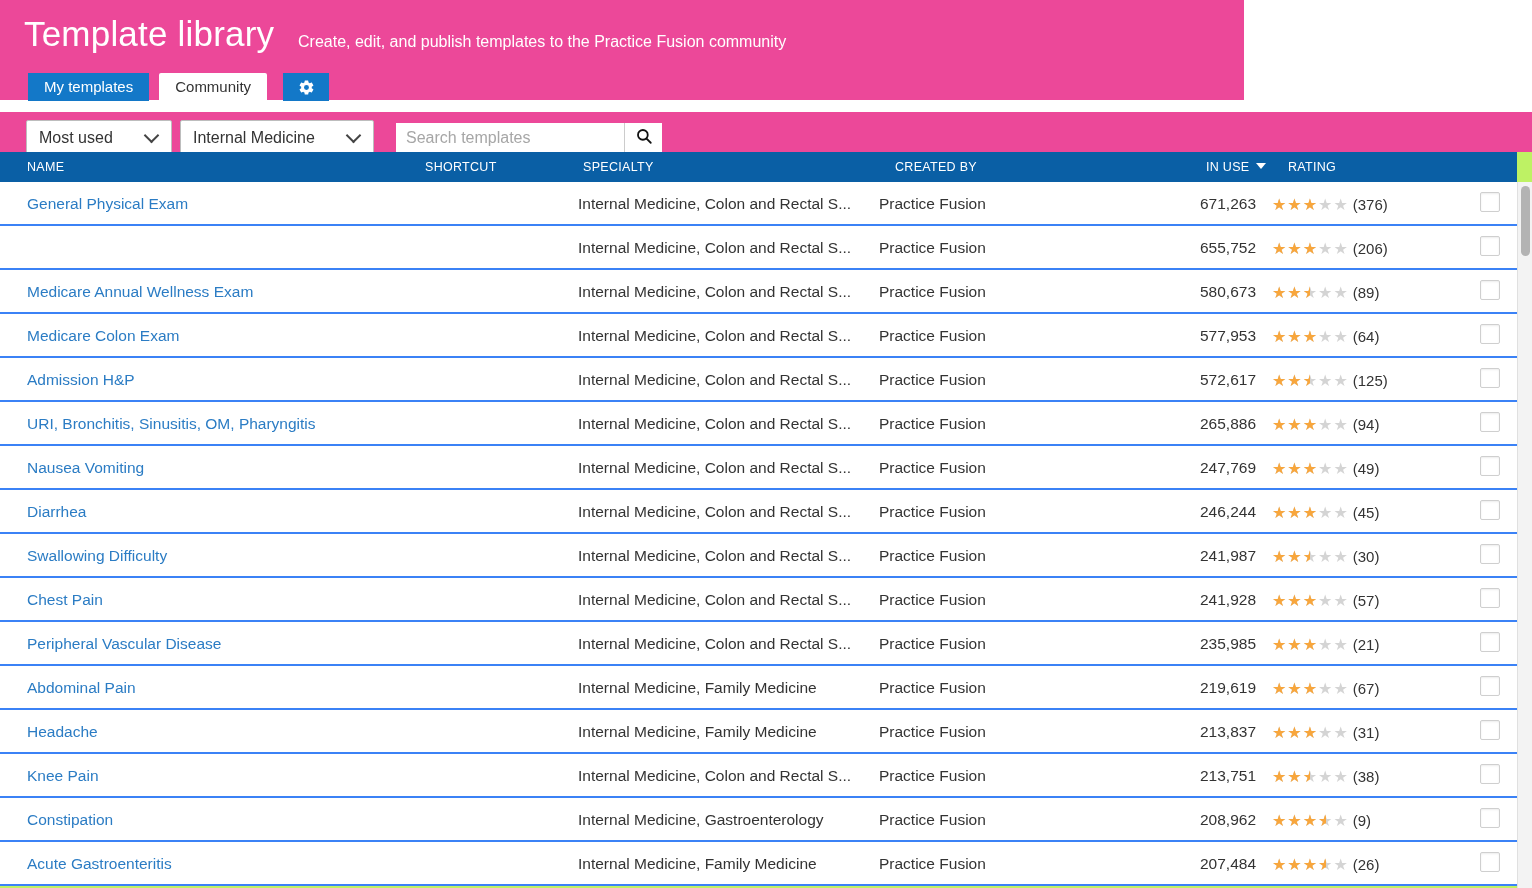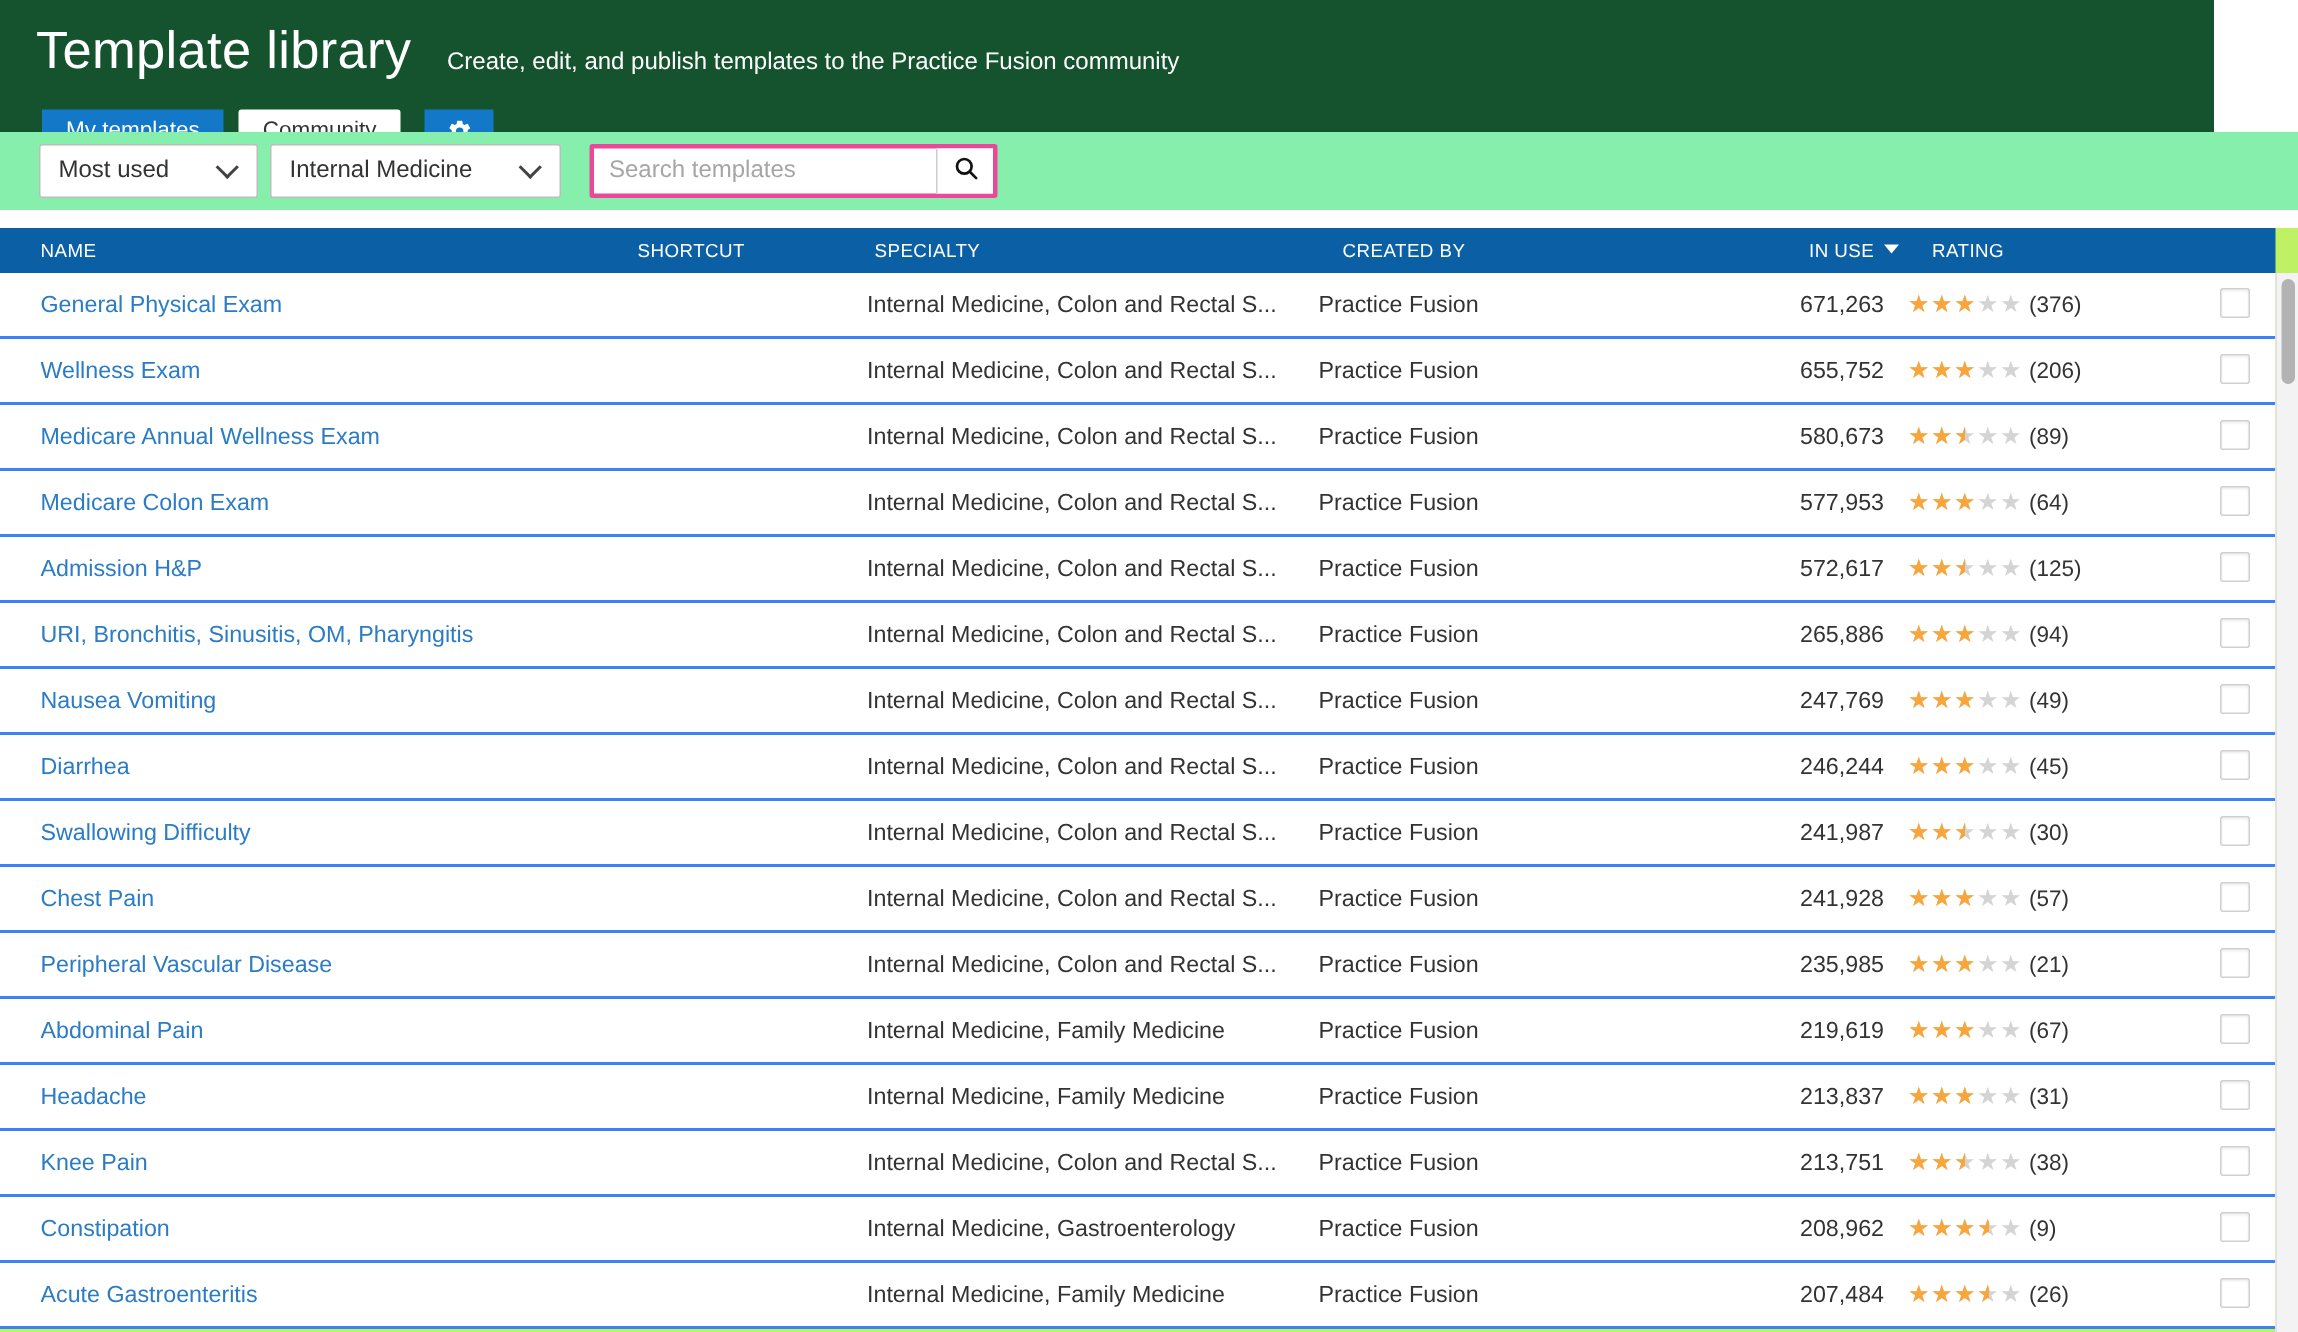--- a/index.html
+++ b/index.html
@@ -7,22 +7,22 @@
     margin: 0; padding: 0;
     width: 1532px; height: 888px;
     overflow: hidden;
     background: #ffffff;
     font-family: "Liberation Sans", sans-serif;
   }
 
   
   .banner {
     position: absolute; left: 0; top: 0;
-    width: 1476px; height: 100px;
-    background: #14532d;
+    width: 1244px; height: 100px;
+    background: #ec4899;
     text-align: center;
   }
   .banner-title {
     position: absolute; left: 24px; top: 14px;
     font-size: 35px; font-weight: 300;
     color: #ffffff; letter-spacing: 0.2px;
     white-space: nowrap;
   }
   .banner-subtitle {
     position: absolute; left: 298px; top: 33px;
@@ -55,23 +55,23 @@
     width: 46px; height: 28px;
     background: #1378c8;
     margin-left: 6px;
     display: flex; align-items: center; justify-content: center;
     cursor: pointer;
   }
   .gear-svg { display: block; }
 
   
   .filterbar {
-    position: absolute; left: 0; top: 88px;
+    position: absolute; left: 0; top: 112px;
     width: 1532px; height: 52px;
-    background: #86efac;
+    background: #ec4899;
   }
   .select-box {
     position: absolute; top: 8px;
     height: 36px;
     border: 1px solid #bdbdbd;
     background: #ffffff;
     border-radius: 2px;
     display: flex; align-items: center;
     padding: 0 12px;
     cursor: pointer;
@@ -307,21 +307,20 @@
         <div class="cell c-shortcut"></div>
         <div class="cell c-specialty">Internal Medicine, Colon and Rectal S...</div>
         <div class="cell c-createdby">Practice Fusion</div>
         <div class="cell c-inuse">671,263</div>
         <div class="cell c-rating"><span class="stars"><span class="base">★★★★★</span><span class="fill" style="width: 60%;">★★★★★</span></span><span class="rating-count">(376)</span></div>
         <div class="c-check">
           <div class="chk"></div>
         </div>
       </div>
       <div class="row">
-        <div class="cell c-name">Wellness Exam</div>
         <div class="cell c-shortcut"></div>
         <div class="cell c-specialty">Internal Medicine, Colon and Rectal S...</div>
         <div class="cell c-createdby">Practice Fusion</div>
         <div class="cell c-inuse">655,752</div>
         <div class="cell c-rating"><span class="stars"><span class="base">★★★★★</span><span class="fill" style="width: 60%;">★★★★★</span></span><span class="rating-count">(206)</span></div>
         <div class="c-check">
           <div class="chk"></div>
         </div>
       </div>
       <div class="row">

